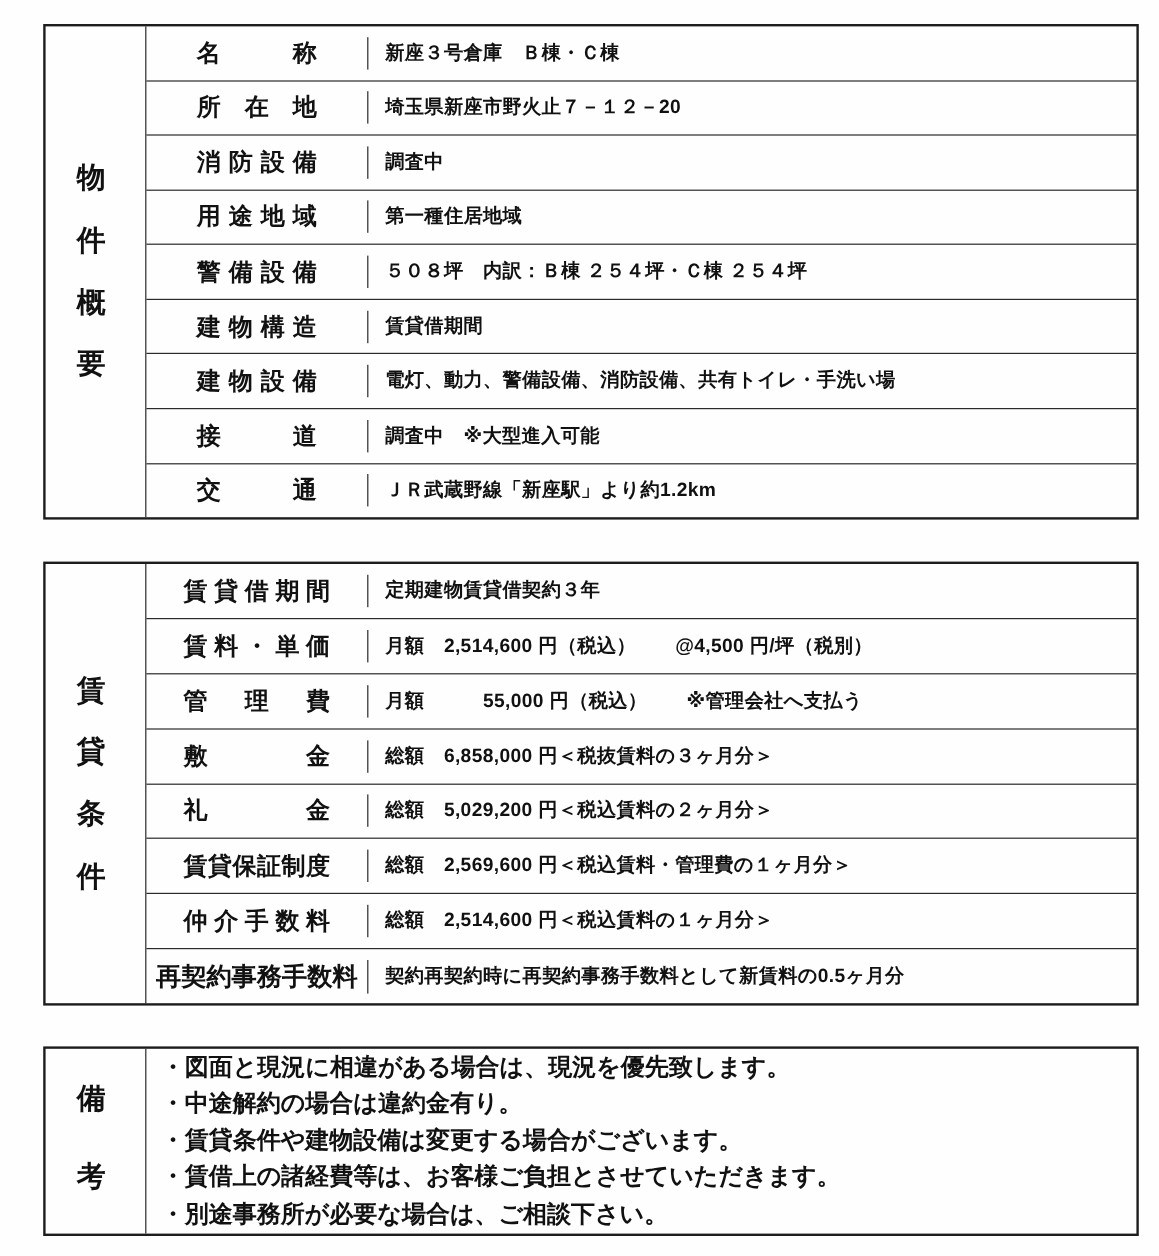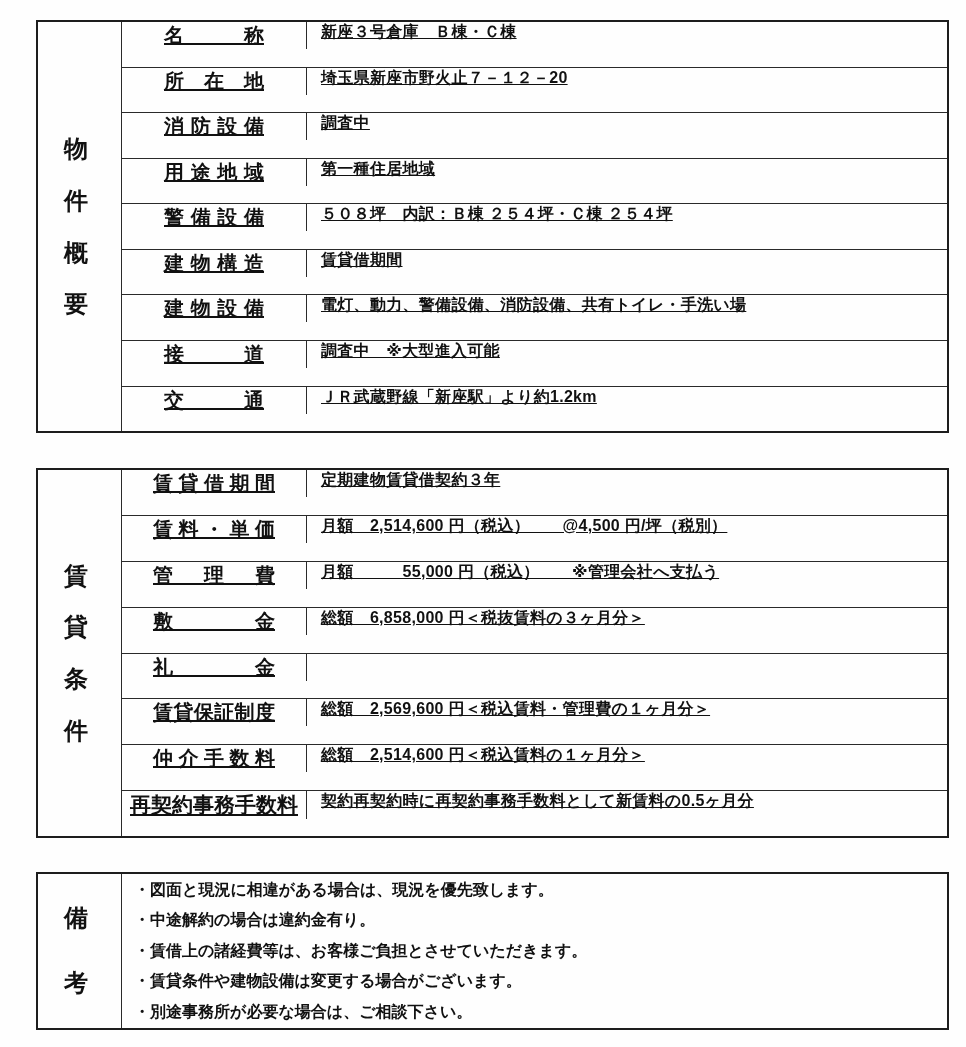--- a/index.html
+++ b/index.html
@@ -36,31 +36,30 @@
   }
   .vtext {
     display: block;
     width: 1.3em;
     word-break: break-all;
     text-align: left;
     font-size: 24px;
     font-weight: 700;
     line-height: 2.15;
   }
-  .vtext-biko { line-height: 2.7; }
+  .vtext-biko { line-height: 2.7; font-family: Liberation Mono, monospace; }
   .rows {
     flex: 1;
     display: flex;
     flex-direction: column;
   }
   .row {
     flex: 1;
     display: flex;
-    align-items: flex-start;
-    text-decoration: underline;
+    align-items: center;
   }
   .row + .row { border-top: 1.5px solid #2a2a2a; }
   .lbl {
     width: 185px;
     flex: 0 0 185px;
     border-right: 1.5px solid #2a2a2a;
     box-sizing: border-box;
     display: flex;
     align-items: center;
     justify-content: center;
@@ -92,21 +91,21 @@
   }
   .notes {
     flex: 1;
     display: flex;
     flex-direction: column;
     justify-content: center;
     padding: 4px 10px 4px 12px;
     box-sizing: border-box;
   }
   .note {
-    font-size: 16px;
+    font-size: 20px;
     font-weight: 600;
     line-height: 30.5px;
     white-space: nowrap;
   }
 </style>
 </head>
 <body>
 
 <div class="page">
 
@@ -198,20 +197,21 @@
       <div class="row">
         <div class="lbl">
             <span class="jlabel">敷金</span>
           </div>
         <div class="val">総額　6,858,000 円＜税抜賃料の３ヶ月分＞</div>
       </div>
       <div class="row">
         <div class="lbl">
             <span class="jlabel">礼金</span>
           </div>
+        <div class="val">総額　5,029,200 円＜税込賃料の２ヶ月分＞</div>
       </div>
       <div class="row">
         <div class="lbl">
             <span class="jlabel">賃貸保証制度</span>
           </div>
         <div class="val">総額　2,569,600 円＜税込賃料・管理費の１ヶ月分＞</div>
       </div>
       <div class="row">
         <div class="lbl">
             <span class="jlabel">仲介手数料</span>
@@ -227,19 +227,19 @@
     </div>
   </section>
 
   <section class="tbl t3" style="top:872px; height:158px;">
     <div class="vhead">
       <span class="vtext vtext-biko">備考</span>
     </div>
     <div class="notes">
       <div class="note">・図面と現況に相違がある場合は、現況を優先致します。</div>
       <div class="note">・中途解約の場合は違約金有り。</div>
+      <div class="note">・賃貸条件や建物設備は変更する場合がございます。</div>
       <div class="note">・賃借上の諸経費等は、お客様ご負担とさせていただきます。</div>
-      <div class="note">・賃貸条件や建物設備は変更する場合がございます。</div>
       <div class="note">・別途事務所が必要な場合は、ご相談下さい。</div>
     </div>
   </section>
 
 </div>
 
 </body></html>

